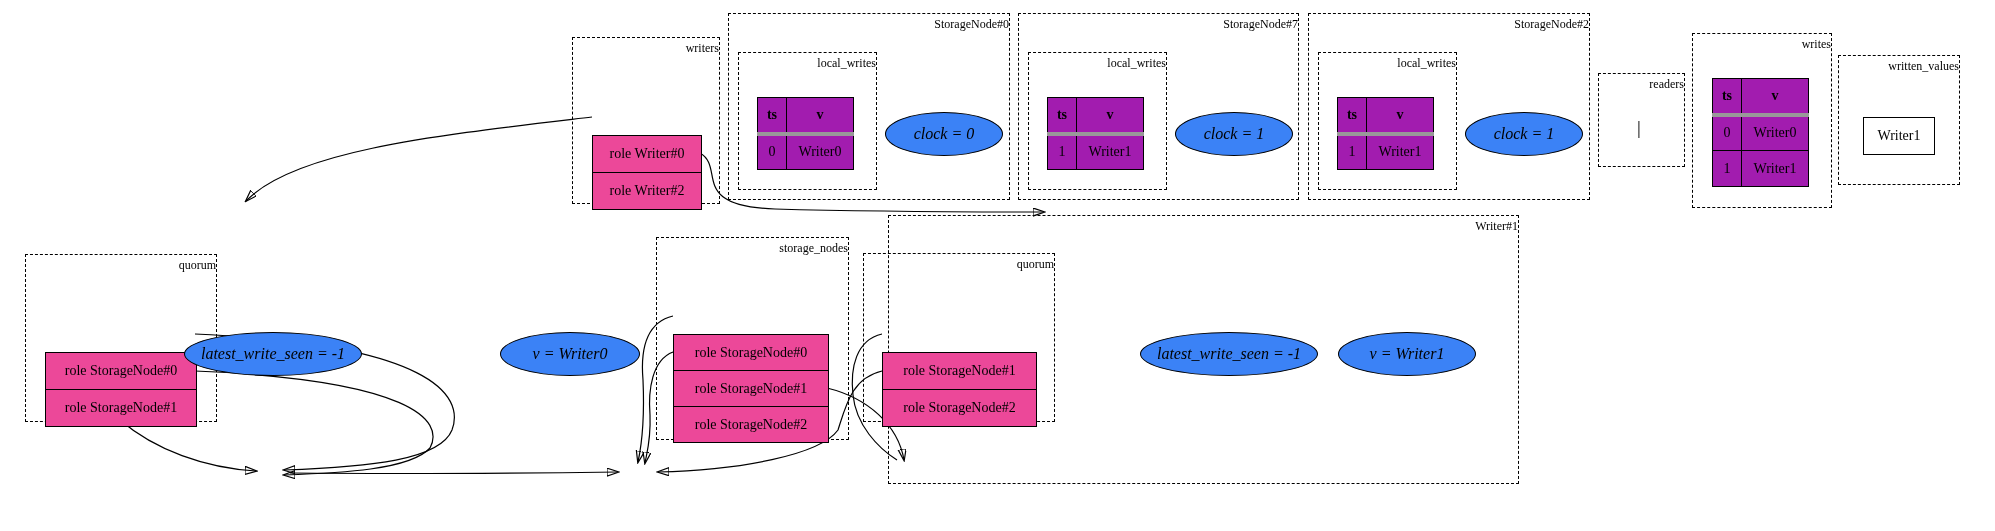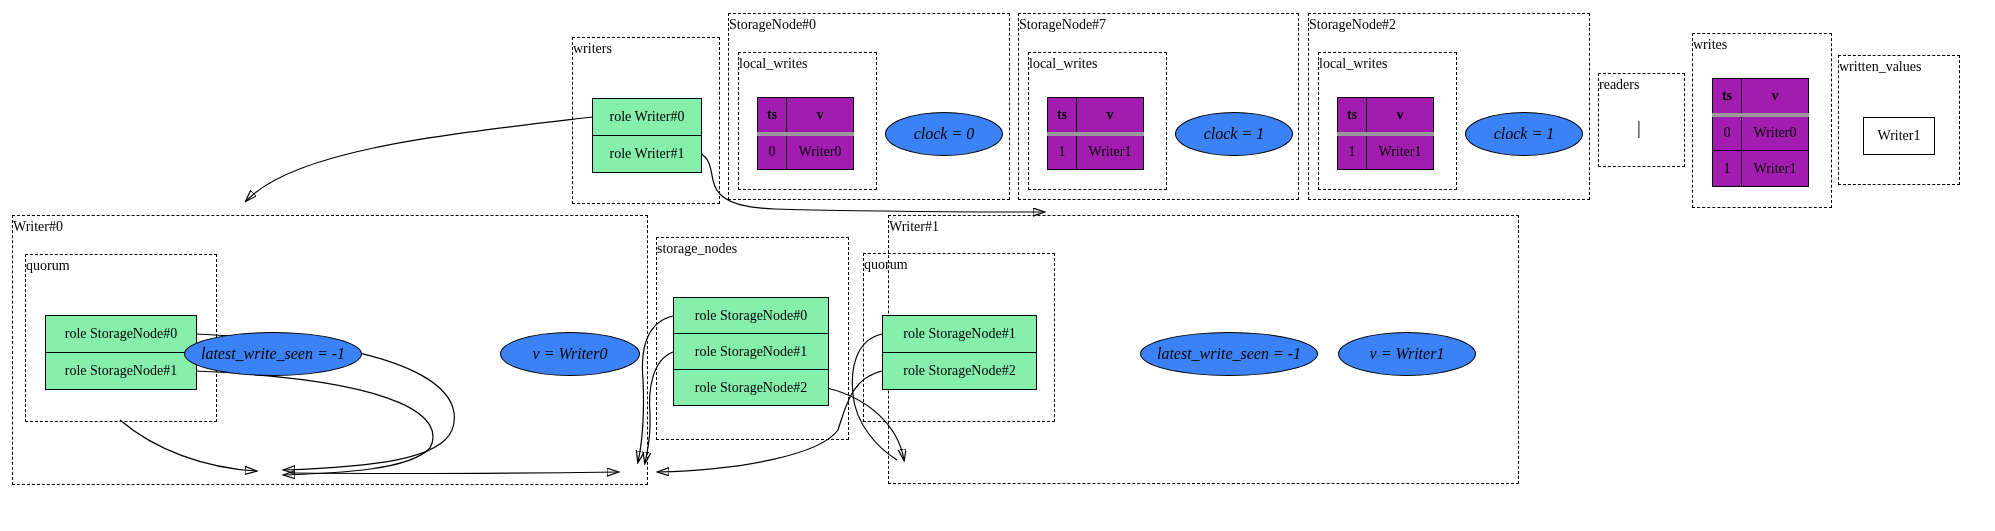--- a/index.html
+++ b/index.html
@@ -2,23 +2,23 @@
 <html><head>
 <meta charset="utf-8">
 <style>
   html,body{margin:0;padding:0;background:#fff;}
   #canvas{
     position:relative;width:1995px;height:531px;background:#ffffff;
     font-family:"Liberation Serif","DejaVu Serif",serif;color:#000;
     overflow:hidden;
   }
   .cluster{position:absolute;border:1px dashed #000;background:transparent;}
-  .clabel{position:absolute;top:3px;left:0;width:100%;text-align:left;
-          font-size:14px;white-space:nowrap;}
-  .record{position:absolute;border:1.5px solid #000;background:#86efac;}
+  .clabel{position:absolute;top:3px;left:0;width:100%;text-align:right;
+          font-size:12px;white-space:nowrap;}
+  .record{position:absolute;border:1.5px solid #000;background:#ec4899;margin-top:37px;}
   .rrow{font-size:14px;text-align:center;white-space:nowrap;
         display:flex;align-items:center;justify-content:center;}
   .rrow + .rrow{border-top:1.5px solid #000;}
   .ellipse{position:absolute;border:1px solid #000;border-radius:50%;
            background:#3b82f6;display:flex;align-items:center;justify-content:center;
            font-size:16px;white-space:nowrap;font-style:italic;}
   table.gvtbl{position:absolute;border-collapse:collapse;background:#a21caf;}
   table.gvtbl td{border:1.5px solid #000;font-size:14px;text-align:center;
                  padding:0;white-space:nowrap;}
   table.gvtbl td.h{font-weight:bold;border-bottom:4px solid #999;}
@@ -55,21 +55,21 @@
     <path d="M 673,352 C 652,360 648,390 650,415 C 651,440 647,452 645,463" marker-end="url(#arrow)"></path>
     <path d="M 827,388 C 868,398 898,425 904,460" marker-end="url(#arrow)"></path>
     <path d="M 882,334 C 856,340 850,368 853,395 C 856,425 878,448 897,460"></path>
   </svg>
 
   <div class="cluster" style="left:572px;top:37px;width:146px;height:165px;">
     <div class="clabel">writers</div>
   </div>
   <div class="record" style="left:592px;top:98px;width:108px;">
     <div class="rrow" style="height:36px;">role Writer#0</div>
-    <div class="rrow" style="height:36px;">role Writer#1</div>
+    <div class="rrow" style="height:36px;">role Writer#2</div>
   </div>
 
   <div class="cluster" style="left:728px;top:13px;width:280px;height:185px;">
     <div class="clabel">StorageNode#0</div>
   </div>
   <div class="cluster" style="left:738px;top:52px;width:137px;height:136px;">
     <div class="clabel">local_writes</div>
   </div>
   <table class="gvtbl" style="left:757px;top:97px;">
     <tbody>
@@ -148,23 +148,20 @@
       <td>Writer1</td>
     </tr>
   </tbody>
     </table>
 
   <div class="cluster" style="left:1838px;top:55px;width:120px;height:128px;">
     <div class="clabel">written_values</div>
   </div>
   <div class="solidbox" style="left:1863px;top:117px;width:70px;height:36px;">Writer1</div>
 
-  <div class="cluster" style="left:12px;top:215px;width:634px;height:268px;">
-    <div class="clabel">Writer#0</div>
-  </div>
   <div class="cluster" style="left:25px;top:254px;width:190px;height:166px;">
     <div class="clabel">quorum</div>
   </div>
   <div class="record" style="left:45px;top:315px;width:150px;">
     <div class="rrow" style="height:36px;">role StorageNode#0</div>
     <div class="rrow" style="height:36px;">role StorageNode#1</div>
   </div>
   <div class="ellipse" style="left:184px;top:332px;width:176px;height:42px;">latest_write_seen = -1</div>
   <div class="ellipse" style="left:500px;top:332px;width:138px;height:42px;">v = Writer0</div>
 

